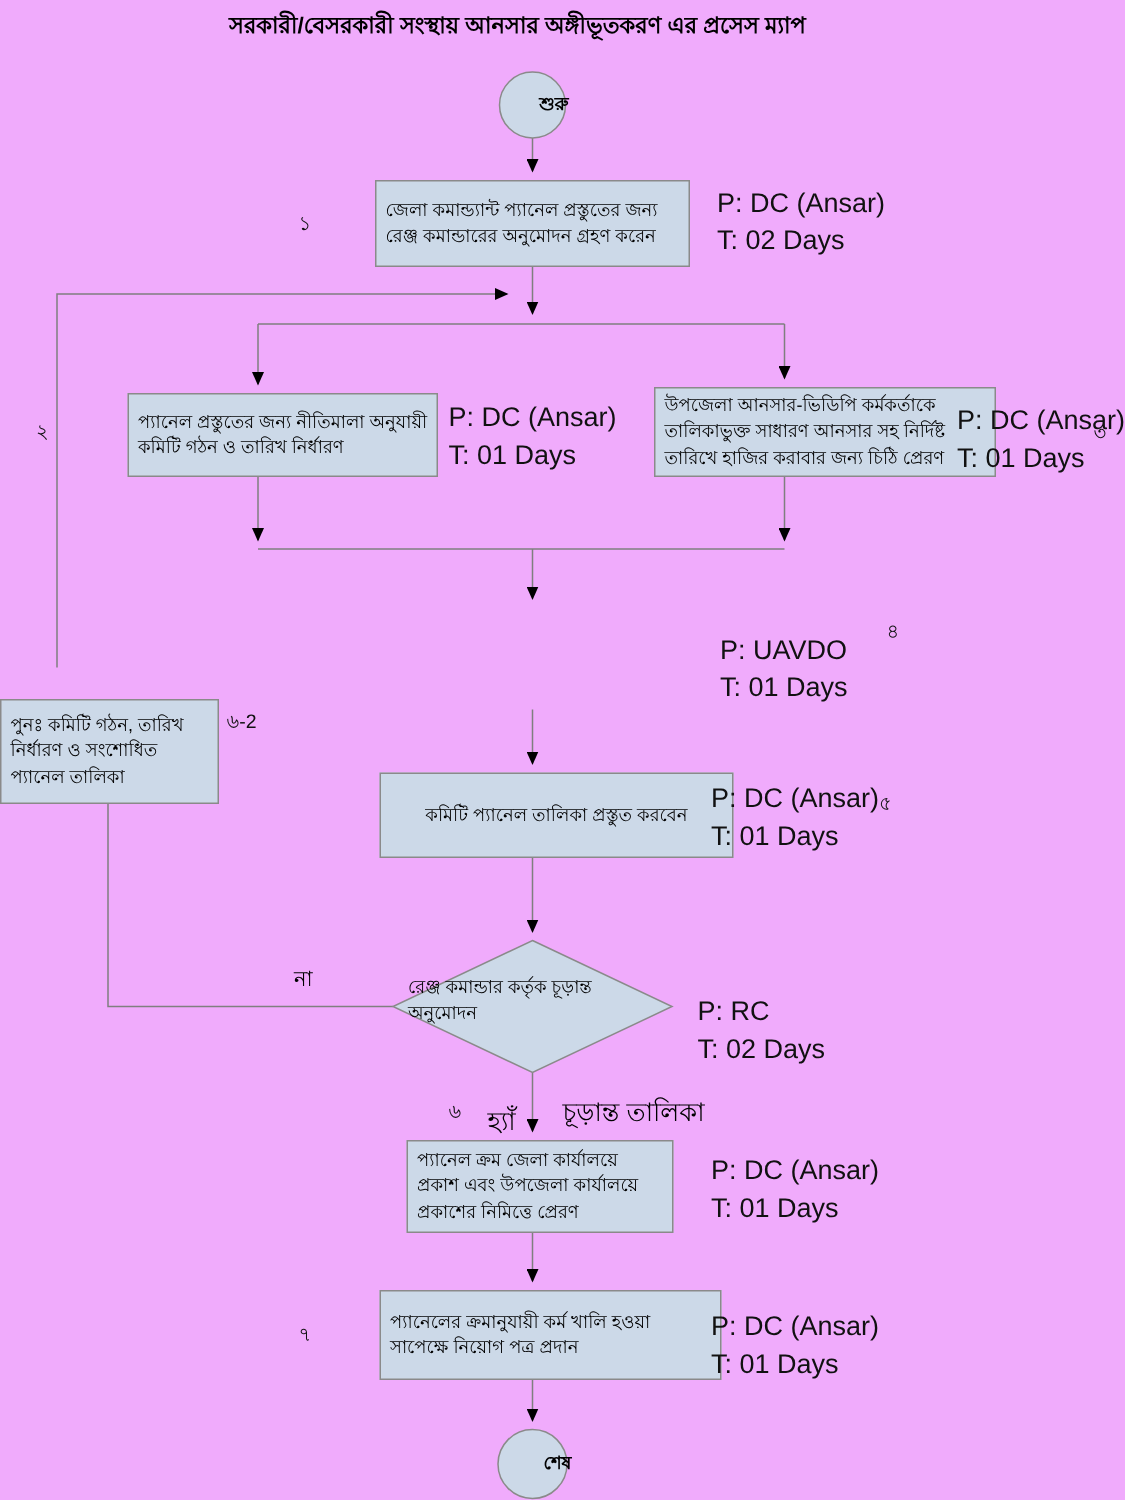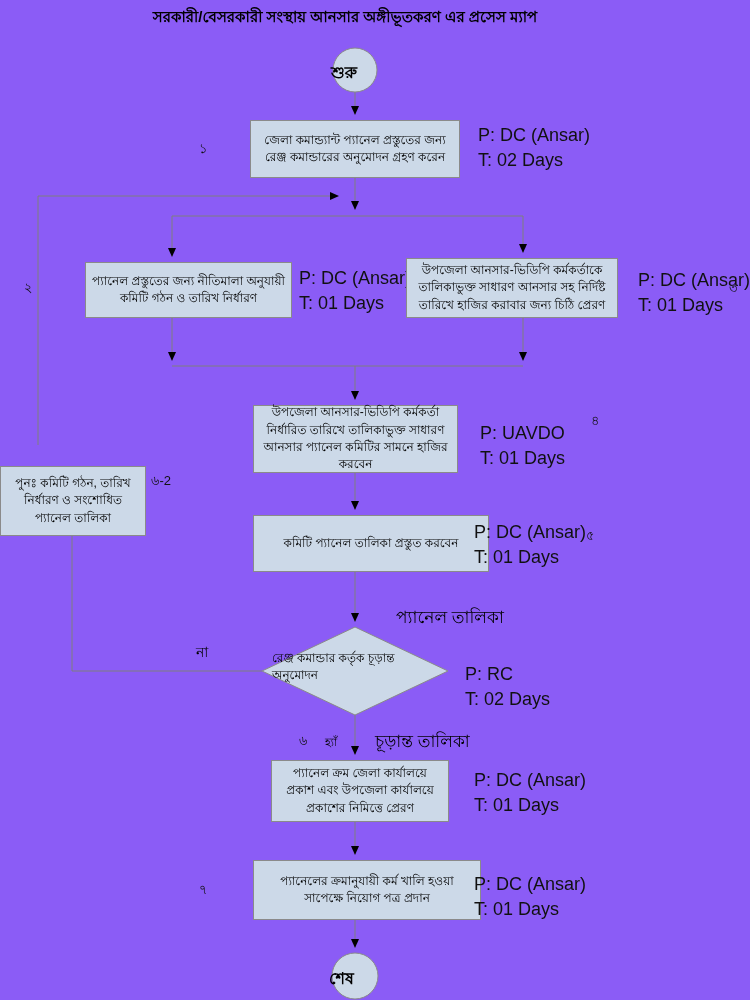--- a/index.html
+++ b/index.html
@@ -2,31 +2,31 @@
 <html style="--node-fill: #ccd9e8; --node-border: #8a8a8a; --line: #7f7f7f;"><head>
 <meta charset="utf-8">
 <style>
   :root{
     --node-fill:#ccd9e8;
     --node-border:#8a8a8a;
     --line:#7f7f7f;
   }
   html,body{margin:0;padding:0;background:#ffffff;}
   body{font-family:"Liberation Sans", sans-serif;color:#000;}
-  .canvas{position:relative;width:750px;height:1000px;background:#8b5cf6;overflow:hidden;}
+  .canvas{position:relative;width:750px;height:1000px;background:#f0abfc;overflow:hidden;}
   svg.connectors{position:absolute;left:0;top:0;}
   .shape{fill:var(--node-fill);stroke:var(--node-border);stroke-width:1;}
   .cline{stroke:var(--line);stroke-width:1;fill:none;}
   .title{position:absolute;left:0;top:5px;width:690px;text-align:center;
          font-size:15px;font-weight:bold;}
   .box{position:absolute;background:var(--node-fill);border:1px solid var(--node-border);
-       display:flex;align-items:center;justify-content:center;text-align:center;
+       display:flex;align-items:center;justify-content:center;text-align:left;
        font-size:12px;line-height:1.45;padding:2px 6px;box-sizing:border-box;}
   .overlay-label{position:absolute;text-align:left;font-size:12px;line-height:1.45;}
-  .term-label{position:absolute;text-align:left;font-size:16px;font-weight:600;}
+  .term-label{position:absolute;text-align:right;font-size:12px;font-weight:600;}
   .annot{position:absolute;font-size:18px;line-height:1.4;color:#111;white-space:nowrap;}
   .num{position:absolute;font-size:13px;color:#111;}
   .flow-label{position:absolute;font-size:14px;color:#000;}
   .flow-label.big{font-size:17px;}
 </style>
 </head>
 <body>
 
 <div class="canvas">
 
@@ -72,55 +72,53 @@
     <div>T: 02 Days</div>
   </div>
 
   <div class="box" style="left:85px;top:262px;width:207px;height:56px">প্যানেল প্রস্তুতের জন্য নীতিমালা অনুযায়ী কমিটি গঠন ও তারিখ নির্ধারণ</div>
   <div class="num" style="left:24px;top:278px">২</div>
   <div class="annot" style="left:299px;top:266px">
     <div>P: DC (Ansar)</div>
     <div>T: 01 Days</div>
   </div>
 
-  <div class="box" style="left:406px;top:258px;width:212px;height:60px">উপজেলা আনসার-ভিডিপি কর্মকর্তাকে তালিকাভুক্ত সাধারণ আনসার সহ নির্দিষ্ট তারিখে হাজির করাবার জন্য চিঠি প্রেরণ</div>
+  <div class="box" style="left:436px;top:258px;width:228px;height:60px">উপজেলা আনসার-ভিডিপি কর্মকর্তাকে তালিকাভুক্ত সাধারণ আনসার সহ নির্দিষ্ট তারিখে হাজির করাবার জন্য চিঠি প্রেরণ</div>
   <div class="num" style="left:729px;top:279px">৩</div>
   <div class="annot" style="left:638px;top:268px">
     <div>P: DC (Ansar)</div>
     <div>T: 01 Days</div>
   </div>
 
-  <div class="box" style="left:253px;top:405px;width:205px;height:68px">উপজেলা আনসার-ভিডিপি কর্মকর্তা নির্ধারিত তারিখে তালিকাভুক্ত সাধারণ আনসার প্যানেল কমিটির সামনে হাজির করবেন</div>
   <div class="num" style="left:591px;top:411px">৪</div>
   <div class="annot" style="left:480px;top:421px">
     <div>P: UAVDO</div>
     <div>T: 01 Days</div>
   </div>
 
   <div class="box" style="left:0px;top:466px;width:146px;height:70px">পুনঃ কমিটি গঠন, তারিখ নির্ধারণ ও সংশোধিত প্যানেল তালিকা</div>
   <div class="num" style="left:151px;top:471px">৬-2</div>
 
   <div class="box" style="left:253px;top:515px;width:236px;height:57px">কমিটি প্যানেল তালিকা প্রস্তুত করবেন</div>
   <div class="num" style="left:586px;top:526px">৫</div>
   <div class="annot" style="left:474px;top:520px">
     <div>P: DC (Ansar)</div>
     <div>T: 01 Days</div>
   </div>
 
-  <div class="flow-label big" style="left:396px;top:604px">প্যানেল তালিকা</div>
 
   <div class="overlay-label" style="left:272px;top:650px;width:166px">রেঞ্জ কমান্ডার কর্তৃক চূড়ান্ত অনুমোদন</div>
   <div class="annot" style="left:465px;top:662px">
     <div>P: RC</div>
     <div>T: 02 Days</div>
   </div>
   <div class="flow-label" style="left:196px;top:641px">না</div>
 
   <div class="num" style="left:299px;top:731px">৬</div>
-  <div class="flow-label" style="left:325px;top:734px;font-size:11px">হ্যাঁ</div>
+  <div class="flow-label" style="left:325px;top:734px;font-size:17px">হ্যাঁ</div>
   <div class="flow-label big" style="left:375px;top:728px">চূড়ান্ত তালিকা</div>
 
   <div class="box" style="left:271px;top:760px;width:178px;height:62px">প্যানেল ক্রম জেলা কার্যালয়ে প্রকাশ এবং উপজেলা কার্যালয়ে প্রকাশের নিমিত্তে প্রেরণ</div>
   <div class="annot" style="left:474px;top:768px">
     <div>P: DC (Ansar)</div>
     <div>T: 01 Days</div>
   </div>
 
   <div class="box" style="left:253px;top:860px;width:228px;height:60px">প্যানেলের ক্রমানুযায়ী কর্ম খালি হওয়া সাপেক্ষে নিয়োগ পত্র প্রদান</div>
   <div class="num" style="left:199px;top:880px">৭</div>

